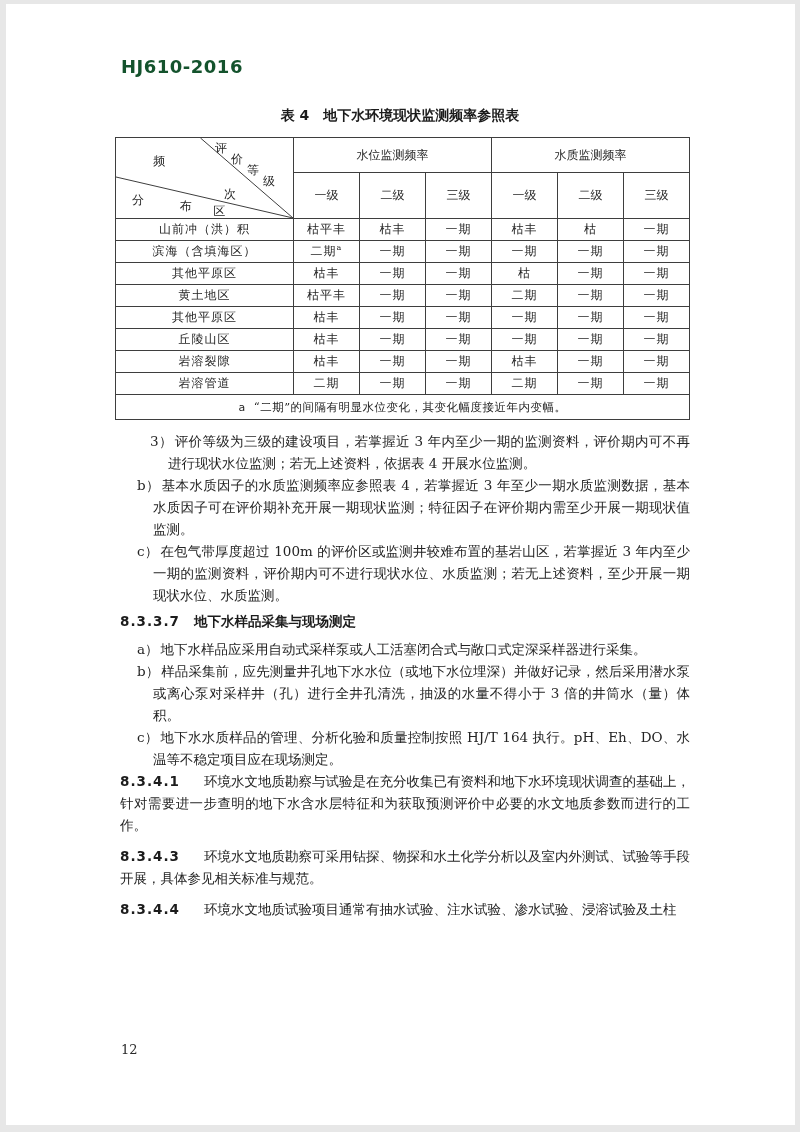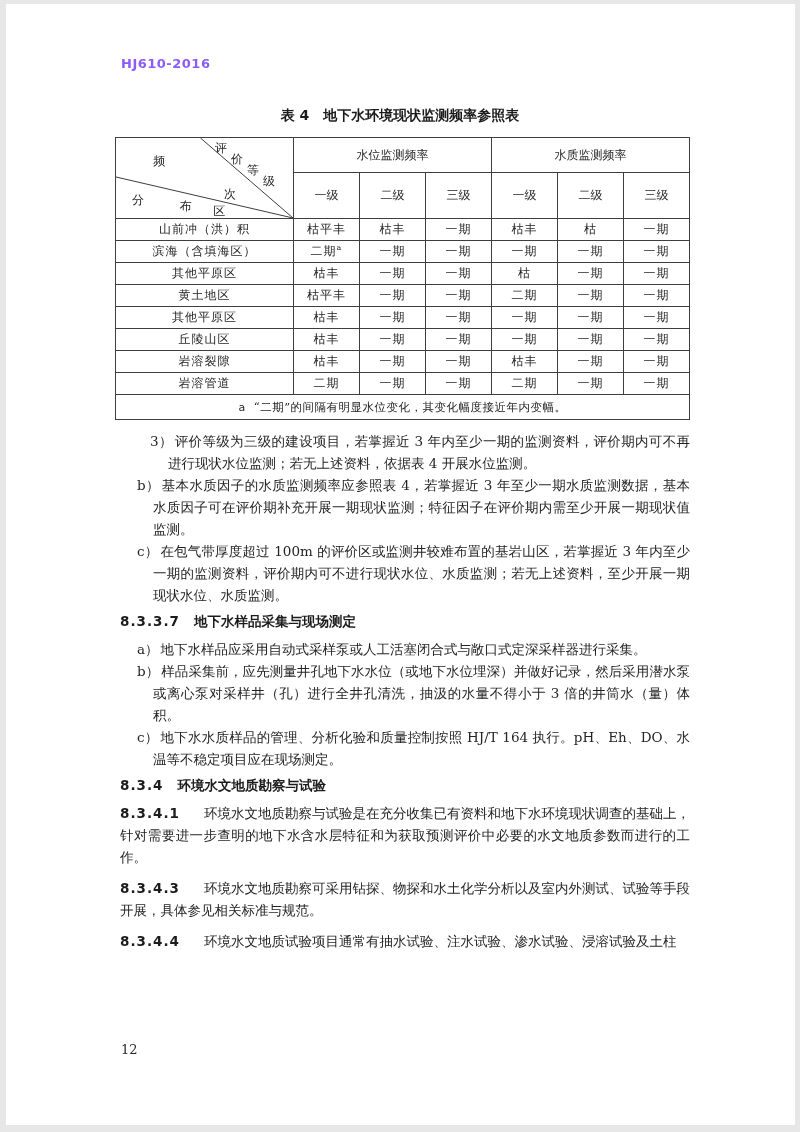--- a/index.html
+++ b/index.html
@@ -13,22 +13,22 @@
   }
   .edge-frame{
     position:absolute;inset:0;
     border:solid #e7e7e7;
     border-width:4px 5px 7px 6px;
     pointer-events:none;
   }
   .doc-code{
     position:absolute;left:121px;top:56px;
     font-family:"DejaVu Sans","Liberation Sans",sans-serif;
-    font-weight:bold;font-size:13px;letter-spacing:0.5px;
-    color:#8b5cf6;
+    font-weight:bold;font-size:18px;letter-spacing:0.5px;
+    color:#14532d;
   }
   .tbl-title{
     position:absolute;left:0;right:0;top:107px;
     text-align:center;
     font-family:"DejaVu Sans","Liberation Sans",sans-serif;
     font-weight:bold;font-size:14px;color:#1b1b1b;
   }
   table.freq{
     position:absolute;left:115px;top:137px;
     width:574px;
@@ -228,23 +228,20 @@
     <div class="li">
       <span class="lbl">a）</span><span>地下水样品应采用自动式采样泵或人工活塞闭合式与敞口式定深采样器进行采集。</span>
     </div>
     <div class="li">
       <span class="lbl">b）</span><span>样品采集前，应先测量井孔地下水水位（或地下水位埋深）并做好记录，然后采用潜水泵或离心泵对采样井（孔）进行全井孔清洗，抽汲的水量不得小于 3 倍的井筒水（量）体积。</span>
     </div>
     <div class="li">
       <span class="lbl">c）</span><span>地下水水质样品的管理、分析化验和质量控制按照 HJ/T 164 执行。pH、Eh、DO、水温等不稳定项目应在现场测定。</span>
     </div>
 
-    <div class="sec-h">
-      <span class="num">8.3.4</span><span>环境水文地质勘察与试验</span>
-    </div>
 
     <div class="para">
       <span class="num">8.3.4.1</span><span>环境水文地质勘察与试验是在充分收集已有资料和地下水环境现状调查的基础上，针对需要进一步查明的地下水含水层特征和为获取预测评价中必要的水文地质参数而进行的工作。</span>
     </div>
     <div class="para">
       <span class="num">8.3.4.3</span><span>环境水文地质勘察可采用钻探、物探和水土化学分析以及室内外测试、试验等手段开展，具体参见相关标准与规范。</span>
     </div>
     <div class="para">
       <span class="num">8.3.4.4</span><span>环境水文地质试验项目通常有抽水试验、注水试验、渗水试验、浸溶试验及土柱</span>
     </div>

